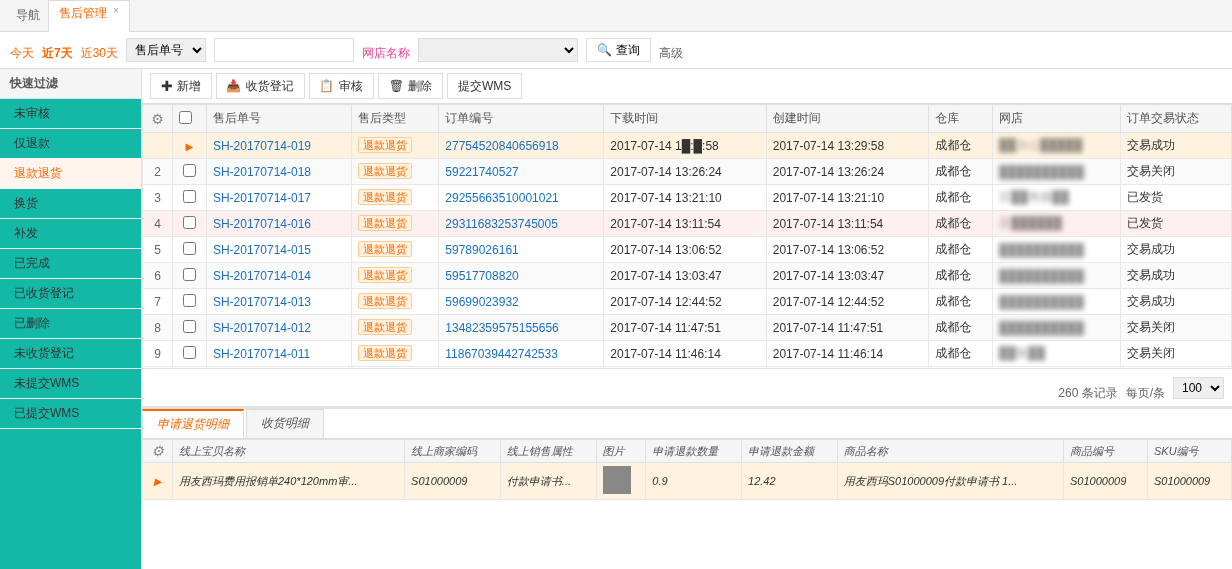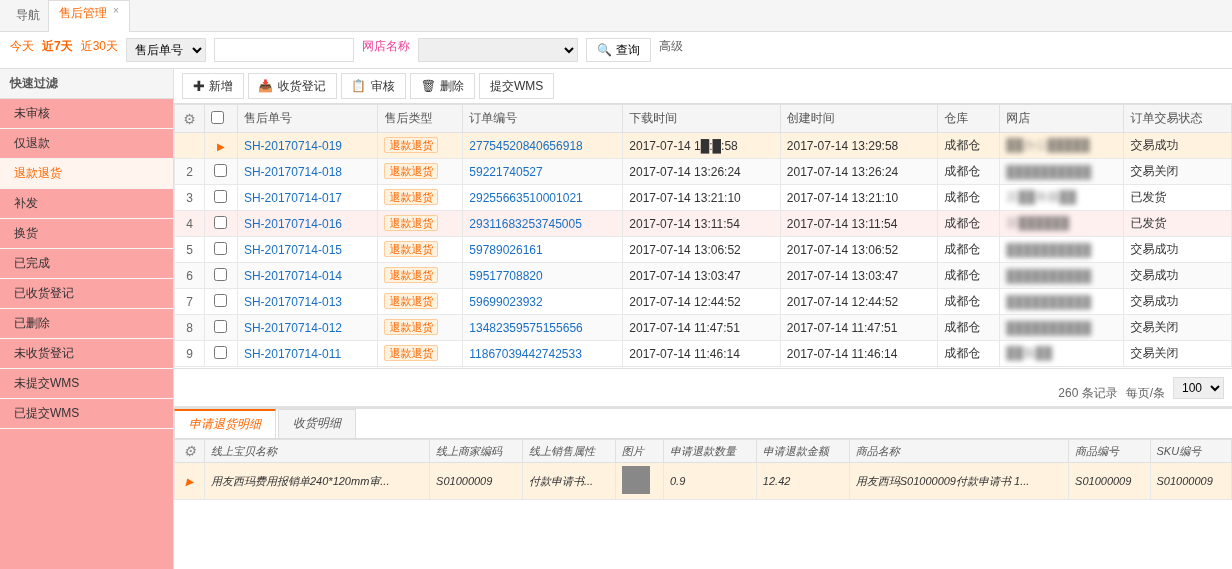--- a/index.html
+++ b/index.html
@@ -31,21 +31,21 @@
     }
     .tab-close {
       cursor: pointer;
       color: #999;
       font-size: 10px;
     }
 
     
     .search-bar {
       display: flex;
-      align-items: flex-start;
+      align-items: flex-end;
       background: #fff;
       border-bottom: 1px solid #ddd;
       padding: 6px 10px;
       gap: 8px;
     }
     .date-btn {
       color: #ff6600;
       cursor: pointer;
       text-decoration: none;
       border: none;
@@ -85,22 +85,22 @@
     }
 
     
     .main-layout {
       display: flex;
       height: calc(569px - 32px - 36px);
     }
 
     
     .sidebar {
-      width: 174px;
-      background: #fca5a5;
+      width: 142px;
+      background: #14b8a6;
       border-right: 1px solid #e0e0e0;
       flex-shrink: 0;
     }
     .sidebar-header {
       background: #f5f5f5;
       border-bottom: 1px solid #e0e0e0;
       padding: 6px 10px;
       font-weight: bold;
       color: #555;
     }
@@ -258,22 +258,22 @@
 </div>
 
 <div class="main-layout">
 
   <div class="sidebar">
     <div class="sidebar-header">快速过滤</div>
     <div id="sidebar-items-container">
         <div class="sidebar-item">未审核</div>
         <div class="sidebar-item">仅退款</div>
         <div class="sidebar-item active">退款退货</div>
+        <div class="sidebar-item">换货</div>
         <div class="sidebar-item">补发</div>
-        <div class="sidebar-item">换货</div>
         <div class="sidebar-item">已完成</div>
         <div class="sidebar-item">已收货登记</div>
         <div class="sidebar-item">已删除</div>
         <div class="sidebar-item">未收货登记</div>
         <div class="sidebar-item">未提交WMS</div>
         <div class="sidebar-item">已提交WMS</div>
       </div>
   </div>
 
   <div class="content-area">

